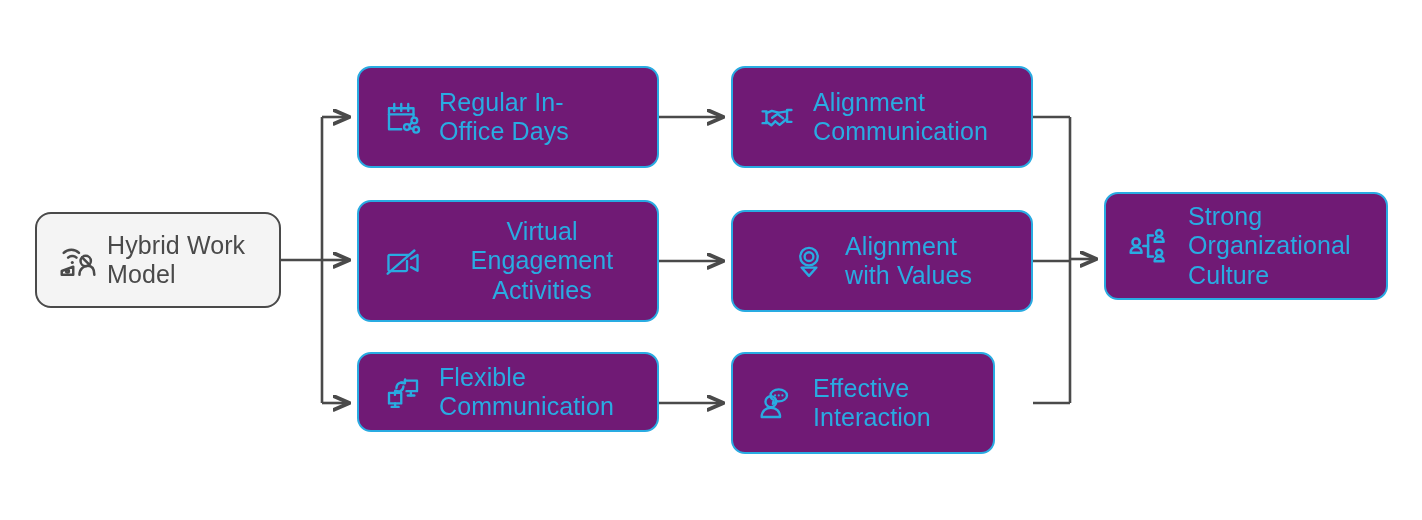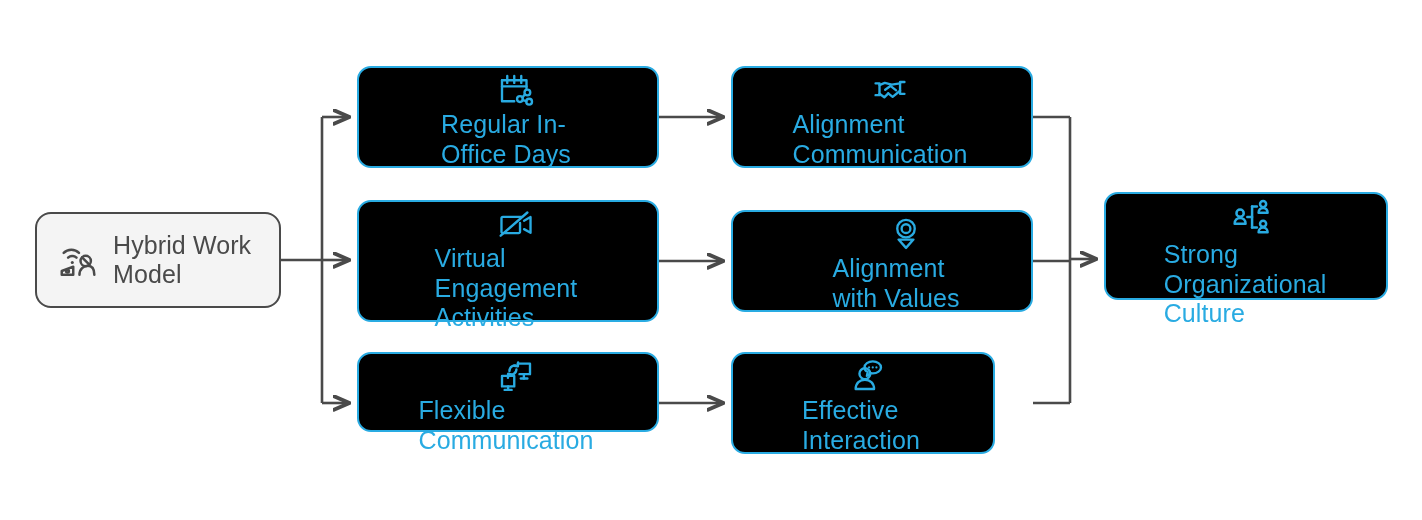--- a/index.html
+++ b/index.html
@@ -55,39 +55,37 @@
     width: 246px;
     height: 96px;
     background: #f4f4f4;
     border-color: #4a4a4a;
     border-radius: 16px;
   }
   #node-root .ico { width: 56px; margin-left: 14px; }
   #node-root .lbl {
     color: #4a4a4a;
     font-size: 25px;
-    margin-left: 6px;
     margin-right: 10px;
   }
 
   
   .blue {
-    background: #000000;
+    background: #701a75;
     border-color: #29abe2;
-    flex-direction: column;
   }
   .blue .lbl {
     color: #29abe2;
     font-size: 25px;
   }
   .blue .ico { width: 56px; margin-left: 16px; }
   .blue .lbl { margin-left: 8px; margin-right: 12px; }
 
   #node-inoffice    { left: 357px;  top: 66px;  width: 302px; height: 102px; }
-  #node-virtual     { left: 357px;  top: 200px; width: 302px; height: 122px; }
+  #node-virtual     { left: 357px;  top: 200px; width: 302px; height: 122px; text-align: center; }
   #node-flexible    { left: 357px;  top: 352px; width: 302px; height: 80px; }
   #node-enhanced    { left: 731px;  top: 66px;  width: 302px; height: 102px; }
   #node-alignment   { left: 731px;  top: 210px; width: 302px; height: 102px; padding-left: 32px; }
   #node-effective   { left: 731px;  top: 352px; width: 264px; height: 102px; }
   #node-culture     { left: 1104px; top: 192px; width: 284px; height: 108px; }
   #node-culture .lbl { margin-left: 10px; }
 
   .edge-line {
     stroke: #4a4a4a;
     stroke-width: 2.6;

